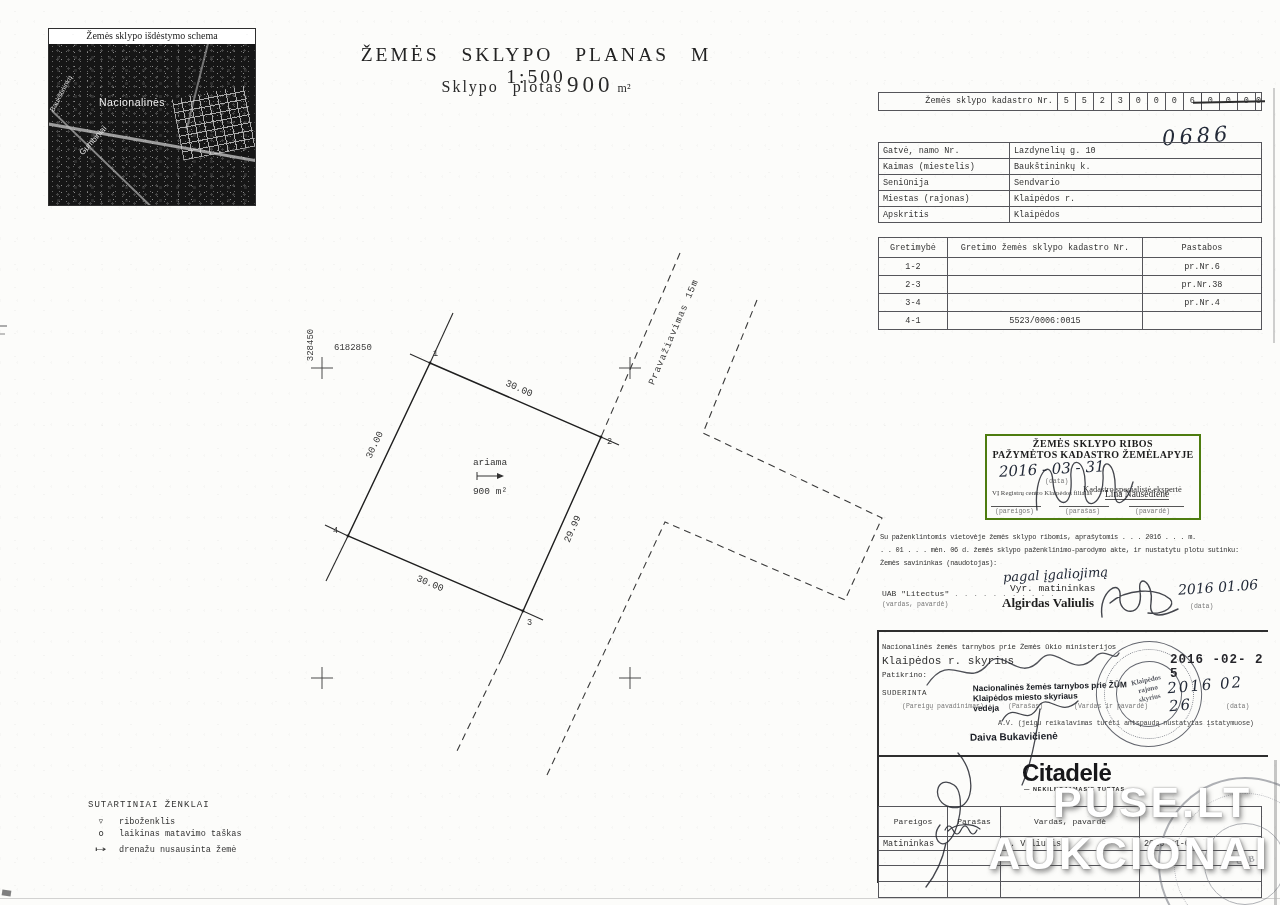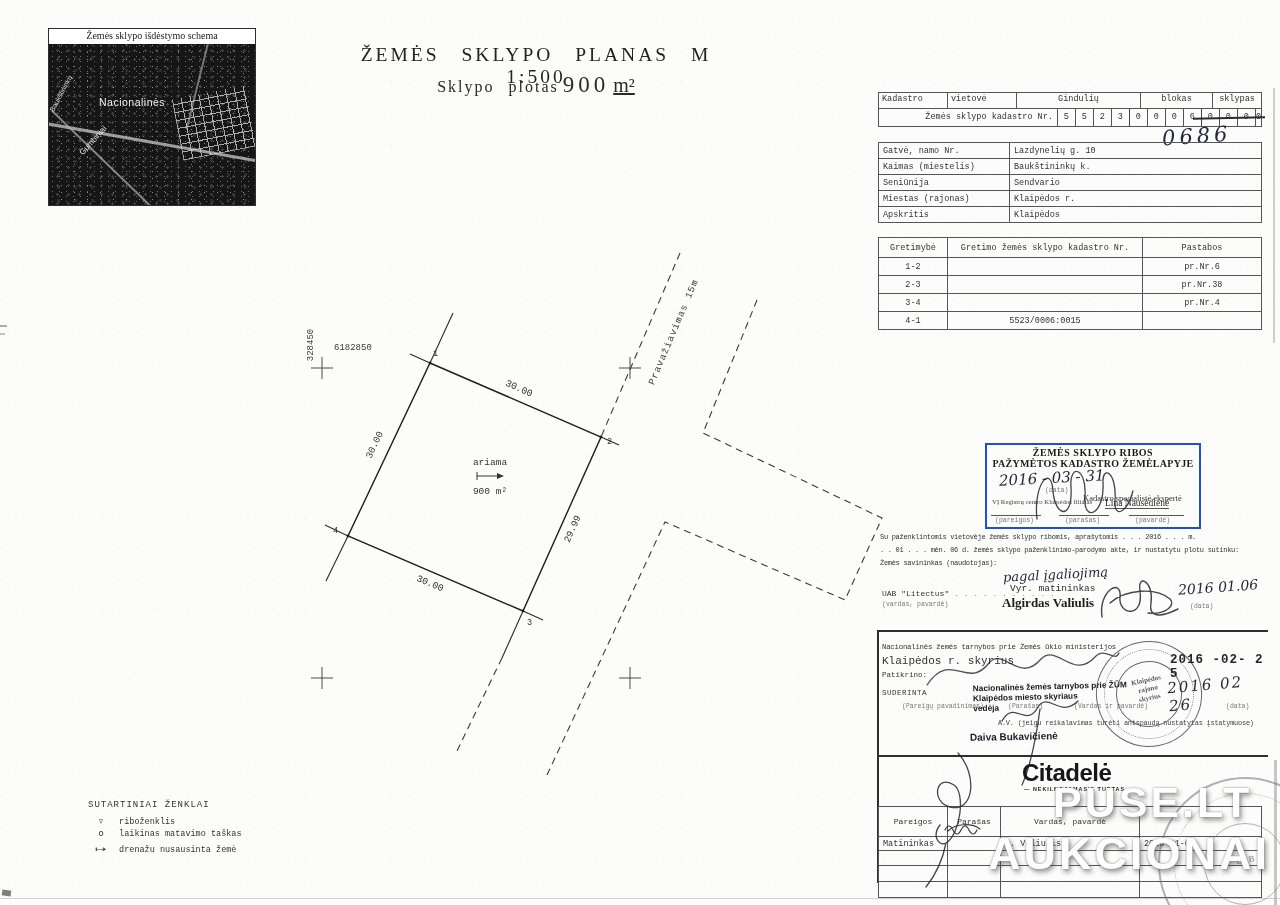--- a/index.html
+++ b/index.html
@@ -47,21 +47,21 @@
       <div class="abs sans" style="left:50px;top:52px;color:#f0f0f0;font-size:10.5px;letter-spacing:.5px;">Nacionalinės</div>
       <div class="abs sans" style="left:26px;top:92px;color:#e6e6e6;font-size:8px;transform:rotate(-48deg);">Gumbiniai</div>
       <div class="abs sans" style="left:-8px;top:46px;color:#ddd;font-size:7px;transform:rotate(-62deg);">Baukštininkų</div>
     </div>
   </div>
 
   <div class="abs serif" style="left:330px;top:44px;width:412px;text-align:center;font-size:19.5px;letter-spacing:3px;word-spacing:14px;color:#232323;">ŽEMĖS  SKLYPO  PLANAS  M 1:500</div>
   <div class="abs serif" style="left:330px;top:72px;width:412px;text-align:center;color:#2a2a2a;">
     <span style="font-size:16px;letter-spacing:2px;word-spacing:8px;">Sklypo  plotas</span>
     <span style="font-size:23px;letter-spacing:4px;">900</span>
-    <span style="font-size:20px;text-decoration:underline;">m²</span>
+    <span style="font-size:12px;">m²</span>
   </div>
 
   <svg class="abs" style="left:0;top:0;z-index:5;" width="1280" height="905" viewBox="0 0 1280 905">
 
     <g stroke="#4a4a4a" stroke-width="1">
       <path d="M311,368 H333 M322,357 V379"></path>
       <path d="M619,368 H641 M630,357 V379"></path>
       <path d="M311,678 H333 M322,667 V689"></path>
       <path d="M619,678 H641 M630,667 V689"></path>
     </g>
@@ -113,27 +113,20 @@
       <line x1="477" y1="476" x2="502" y2="476"></line>
       <line x1="477" y1="472" x2="477" y2="480"></line>
       <polygon points="504,476 497,473 497,479" fill="#333" stroke="none"></polygon>
     </g>
     <text x="490" y="494" font-size="9.5" fill="#333" text-anchor="middle" font-family="Liberation Mono,monospace">900 m²</text>
 
     <text x="676" y="333" font-size="9.5" fill="#3a3a3a" text-anchor="middle" letter-spacing="1" font-family="Liberation Mono,monospace" transform="rotate(-67 676 333)">Pravažiavimas 15m</text>
   </svg>
 
   <div class="abs" style="left:878px;top:92px;width:384px;">
-    <div style="display:flex;height:15px;border:1px solid #55555a;border-bottom:none;font-size:8.5px;color:#333;">
-      <div style="width:62px;border-right:1px solid #55555a;padding:1px 3px;">Kadastro</div>
-      <div style="width:62px;border-right:1px solid #55555a;padding:1px 3px;">vietovė</div>
-      <div style="width:121px;border-right:1px solid #55555a;padding:1px;text-align:center;">Gindulių</div>
-      <div style="width:69px;border-right:1px solid #55555a;padding:1px;text-align:center;">blokas</div>
-      <div style="flex:1;padding:1px;text-align:center;">sklypas</div>
-    </div>
     <div style="display:flex;height:17px;border:1px solid #55555a;font-size:8.5px;color:#333;">
       <div style="width:178px;text-align:right;padding:3px 4px 0 0;">Žemės sklypo kadastro Nr.</div>
       <div style="flex:1;display:flex;position:relative;">
         <div class="digit-cell" style="width:17px;border-left:1px solid #55555a;padding-top:3px;">5</div>
         <div class="digit-cell" style="width:17px;border-left:1px solid #55555a;padding-top:3px;">5</div>
         <div class="digit-cell" style="width:17px;border-left:1px solid #55555a;padding-top:3px;">2</div>
         <div class="digit-cell" style="width:17px;border-left:1px solid #55555a;padding-top:3px;">3</div>
         <div class="digit-cell" style="width:17px;border-left:1.5px solid #44444a;padding-top:3px;">0</div>
         <div class="digit-cell" style="width:17px;border-left:1px solid #55555a;padding-top:3px;">0</div>
         <div class="digit-cell" style="width:17px;border-left:1px solid #55555a;padding-top:3px;">0</div>
@@ -196,21 +189,21 @@
           <td style="text-align:center;">pr.Nr.4</td>
         </tr>
     <tr style="height:18px;">
           <td style="text-align:center;">4-1</td>
           <td style="text-align:center;">5523/0006:0015</td>
           <td></td>
         </tr>
   </tbody>
     </table>
 
-  <div class="abs" style="left:985px;top:443px;width:212px;height:82px;border:2px solid #1d4ed8;z-index:10;">
+  <div class="abs" style="left:985px;top:434px;width:212px;height:82px;border:2px solid #4d7c0f;z-index:10;">
     <div class="serif" style="text-align:center;font-size:10px;font-weight:bold;letter-spacing:.5px;color:#1c1c1c;padding-top:2px;">ŽEMĖS SKLYPO RIBOS</div>
     <div class="serif" style="text-align:center;font-size:10px;font-weight:bold;letter-spacing:.3px;color:#1c1c1c;">PAŽYMĖTOS KADASTRO ŽEMĖLAPYJE</div>
     <div class="abs hw" style="left:12px;top:24px;font-size:15px;transform:rotate(-3deg);">2016 - 03 - 31</div>
     <div class="abs tiny" style="left:58px;top:42px;">(data)</div>
     <div class="abs serif" style="left:96px;top:40px;font-size:8.5px;color:#333;margin-top:8px;">Kadastro specialistė ekspertė</div>
     <div class="abs serif" style="left:5px;top:53px;font-size:6.8px;color:#444;">VĮ Registrų centro Klaipėdos filialas</div>
     <div class="abs serif" style="left:118px;top:53px;font-size:9.5px;color:#2a2a2a;border-bottom:1px solid #555;">Lina Nausėdienė</div>
     <div class="abs" style="left:4px;top:70px;width:50px;height:1px;background:#555;"></div>
     <div class="abs" style="left:72px;top:70px;width:50px;height:1px;background:#555;"></div>
     <div class="abs" style="left:142px;top:70px;width:55px;height:1px;background:#555;"></div>

